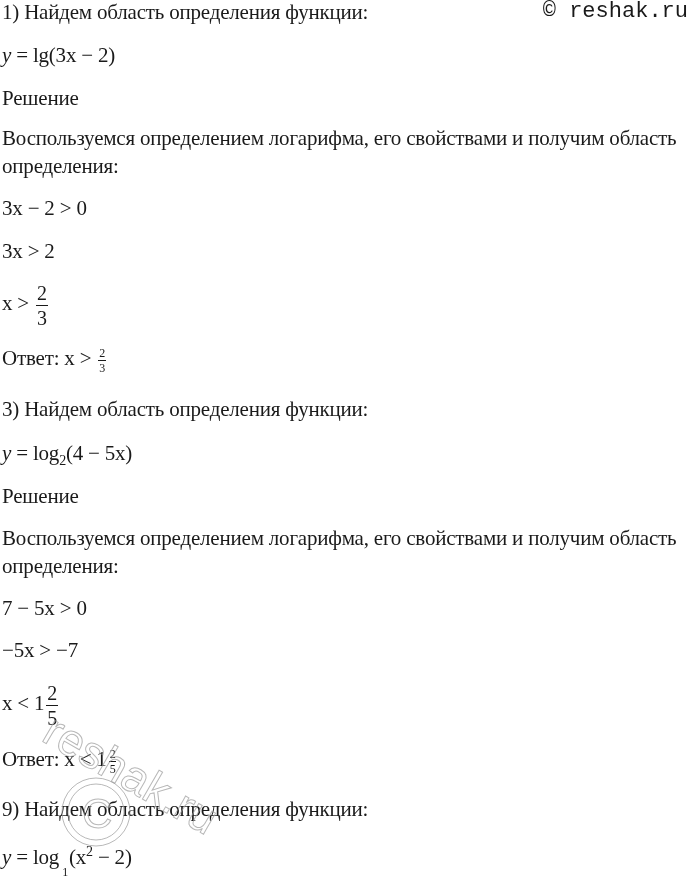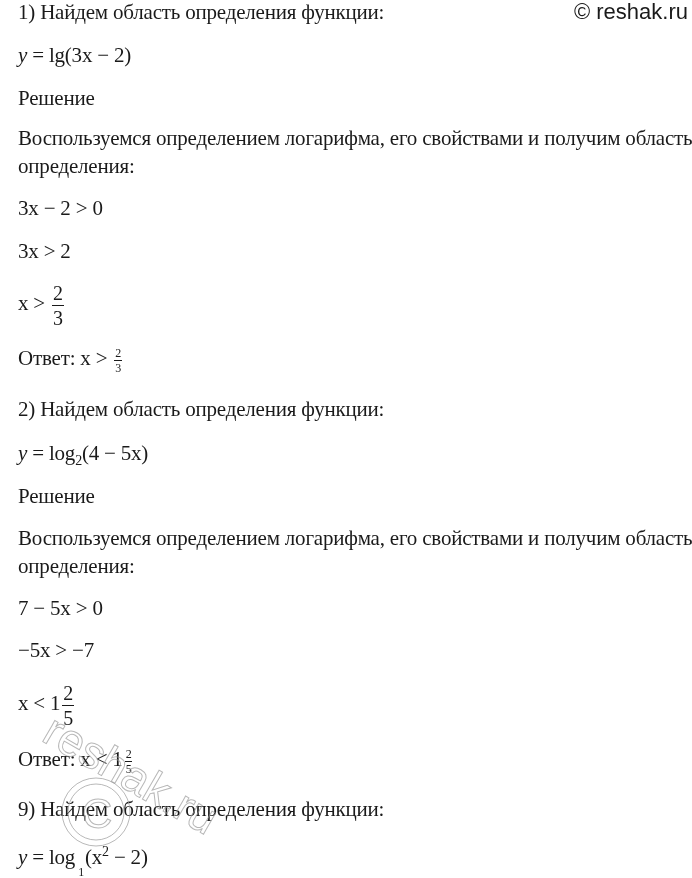--- a/index.html
+++ b/index.html
@@ -1,27 +1,27 @@
 <!DOCTYPE html>
 <html><head>
 <meta charset="utf-8">
 <style>
   html, body { margin: 0; padding: 0; background: #ffffff; }
   body {
     width: 692px; height: 878px; position: relative; overflow: hidden;
     font-family: "DejaVu Serif", serif; color: #1a1a1a;
   }
   .line {
-    position: absolute; left: 18px; white-space: nowrap;
+    position: absolute; left: 2px; white-space: nowrap;
     font-family: "Liberation Serif", "DejaVu Serif", serif;
     font-size: 21px; line-height: 24px; letter-spacing: -0.2px;
   }
   .copyright {
     position: absolute; right: 4px; top: 0px;
-    font-family: Liberation Sans, sans-serif; font-size: 22px; line-height: 24px; margin-left: 9px;
+    font-family: Liberation Mono, monospace; font-size: 22px; line-height: 24px; margin-left: 9px;
   }
   .math { font-family: "Liberation Serif", "DejaVu Serif", serif; font-size: 21px; }
   .var { font-style: italic; }
   .sub { font-size: 14px; vertical-align: -5px; }
   .sup { font-size: 14px; vertical-align: 8px; }
   .frac {
     display: inline-flex; flex-direction: column; align-items: center;
     vertical-align: middle; margin-left: 2px;
   }
   .frac .num, .frac .den { line-height: 1; padding: 0 1px; }
@@ -65,21 +65,21 @@
 </div>
 
 <div class="line math" style="top:346px">
   <span>Ответ:</span><span class="sp"></span><span>x &gt; </span><span class="frac small">
       <span class="num">2</span>
       <span class="bar"></span>
       <span class="den">3</span>
     </span>
 </div>
 
-<div class="line" style="top:397px">2) Найдем область определения функции:</div>
+<div class="line" style="top:397px">3) Найдем область определения функции:</div>
 
 <div class="line math" style="top:441px">
   <span class="var">y</span><span> = </span><span>log</span><span class="sub">2</span><span>(4 − 5x)</span>
 </div>
 
 <div class="line" style="top:484px">Решение</div>
 
 <div class="line" style="top:526px">Воспользуемся определением логарифма, его свойствами и получим область</div>
 <div class="line" style="top:554px">определения:</div>
 

